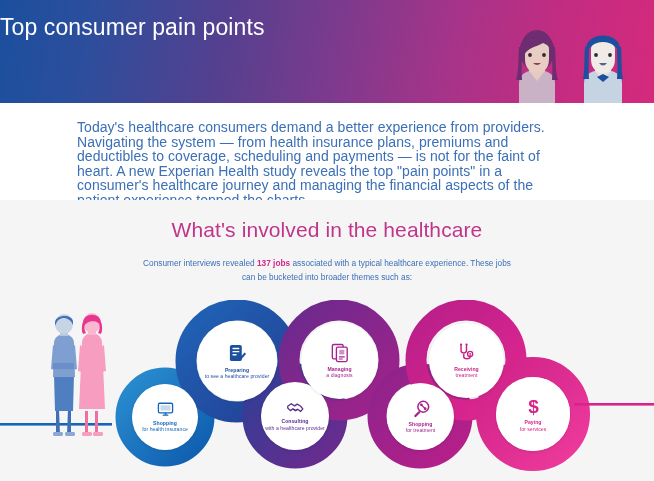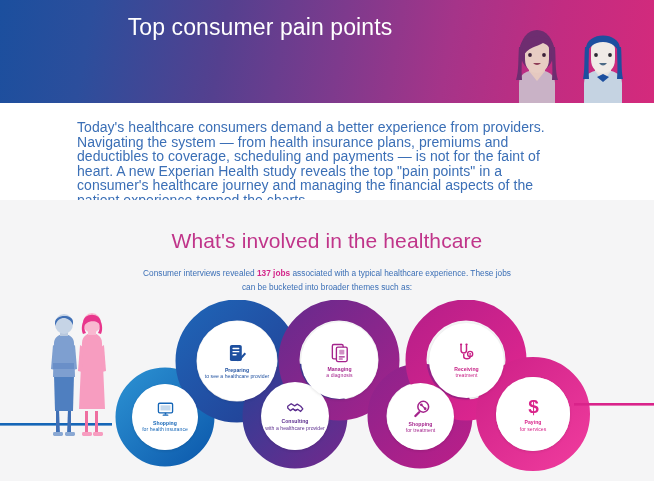--- a/index.html
+++ b/index.html
@@ -34,21 +34,21 @@
         #a53489 68%,
         #c22c81 84%,
         #d42a7c 100%);
     overflow: hidden;
   }
   .header-title {
     position: absolute;
     left: 0;
     top: 12px;
     width: 520px;
-    text-align: center;
+    text-align: left;
     color: #ffffff;
     font-size: 23px;
     line-height: 31px;
     font-weight: 400;
     letter-spacing: 0.1px;
   }
   .header-title .l2 { display: block; }
 
   
   .hdr-people {
@@ -78,33 +78,33 @@
     left: 0;
     top: 200px;
     width: 654px;
     height: 281px;
     background: #f5f5f6;
   }
 
   .section-heading {
     position: absolute;
     left: 0;
-    top: 228px;
+    top: 217px;
     width: 654px;
     text-align: center;
     color: #c0358a;
     font-size: 21px;
     line-height: 26px;
     font-weight: 400;
     letter-spacing: 0.1px;
   }
   .section-sub {
     position: absolute;
     left: 137px;
-    top: 266px;
+    top: 256px;
     width: 380px;
     text-align: center;
     color: #3b6fb6;
     font-size: 8.3px;
     line-height: 14px;
   }
   .section-sub b {
     color: #d3278b;
     font-weight: bold;
   }

